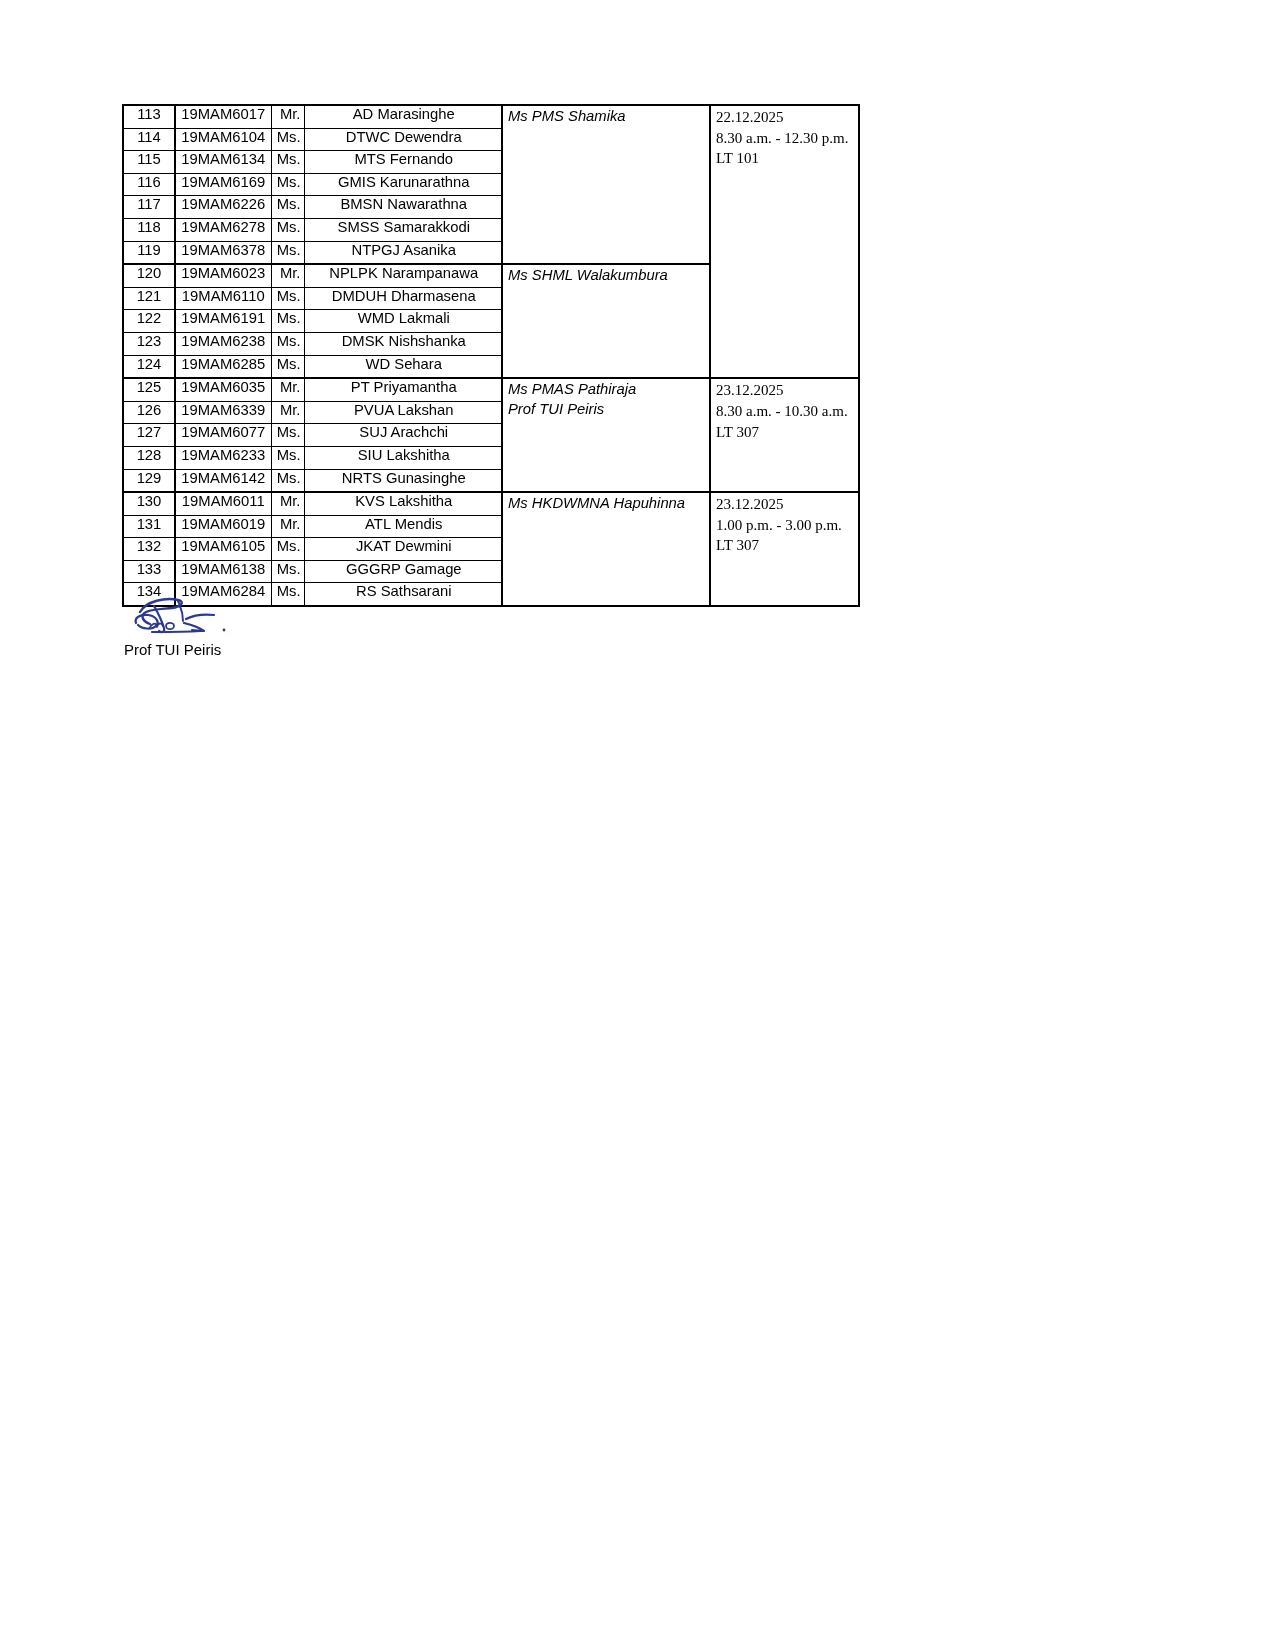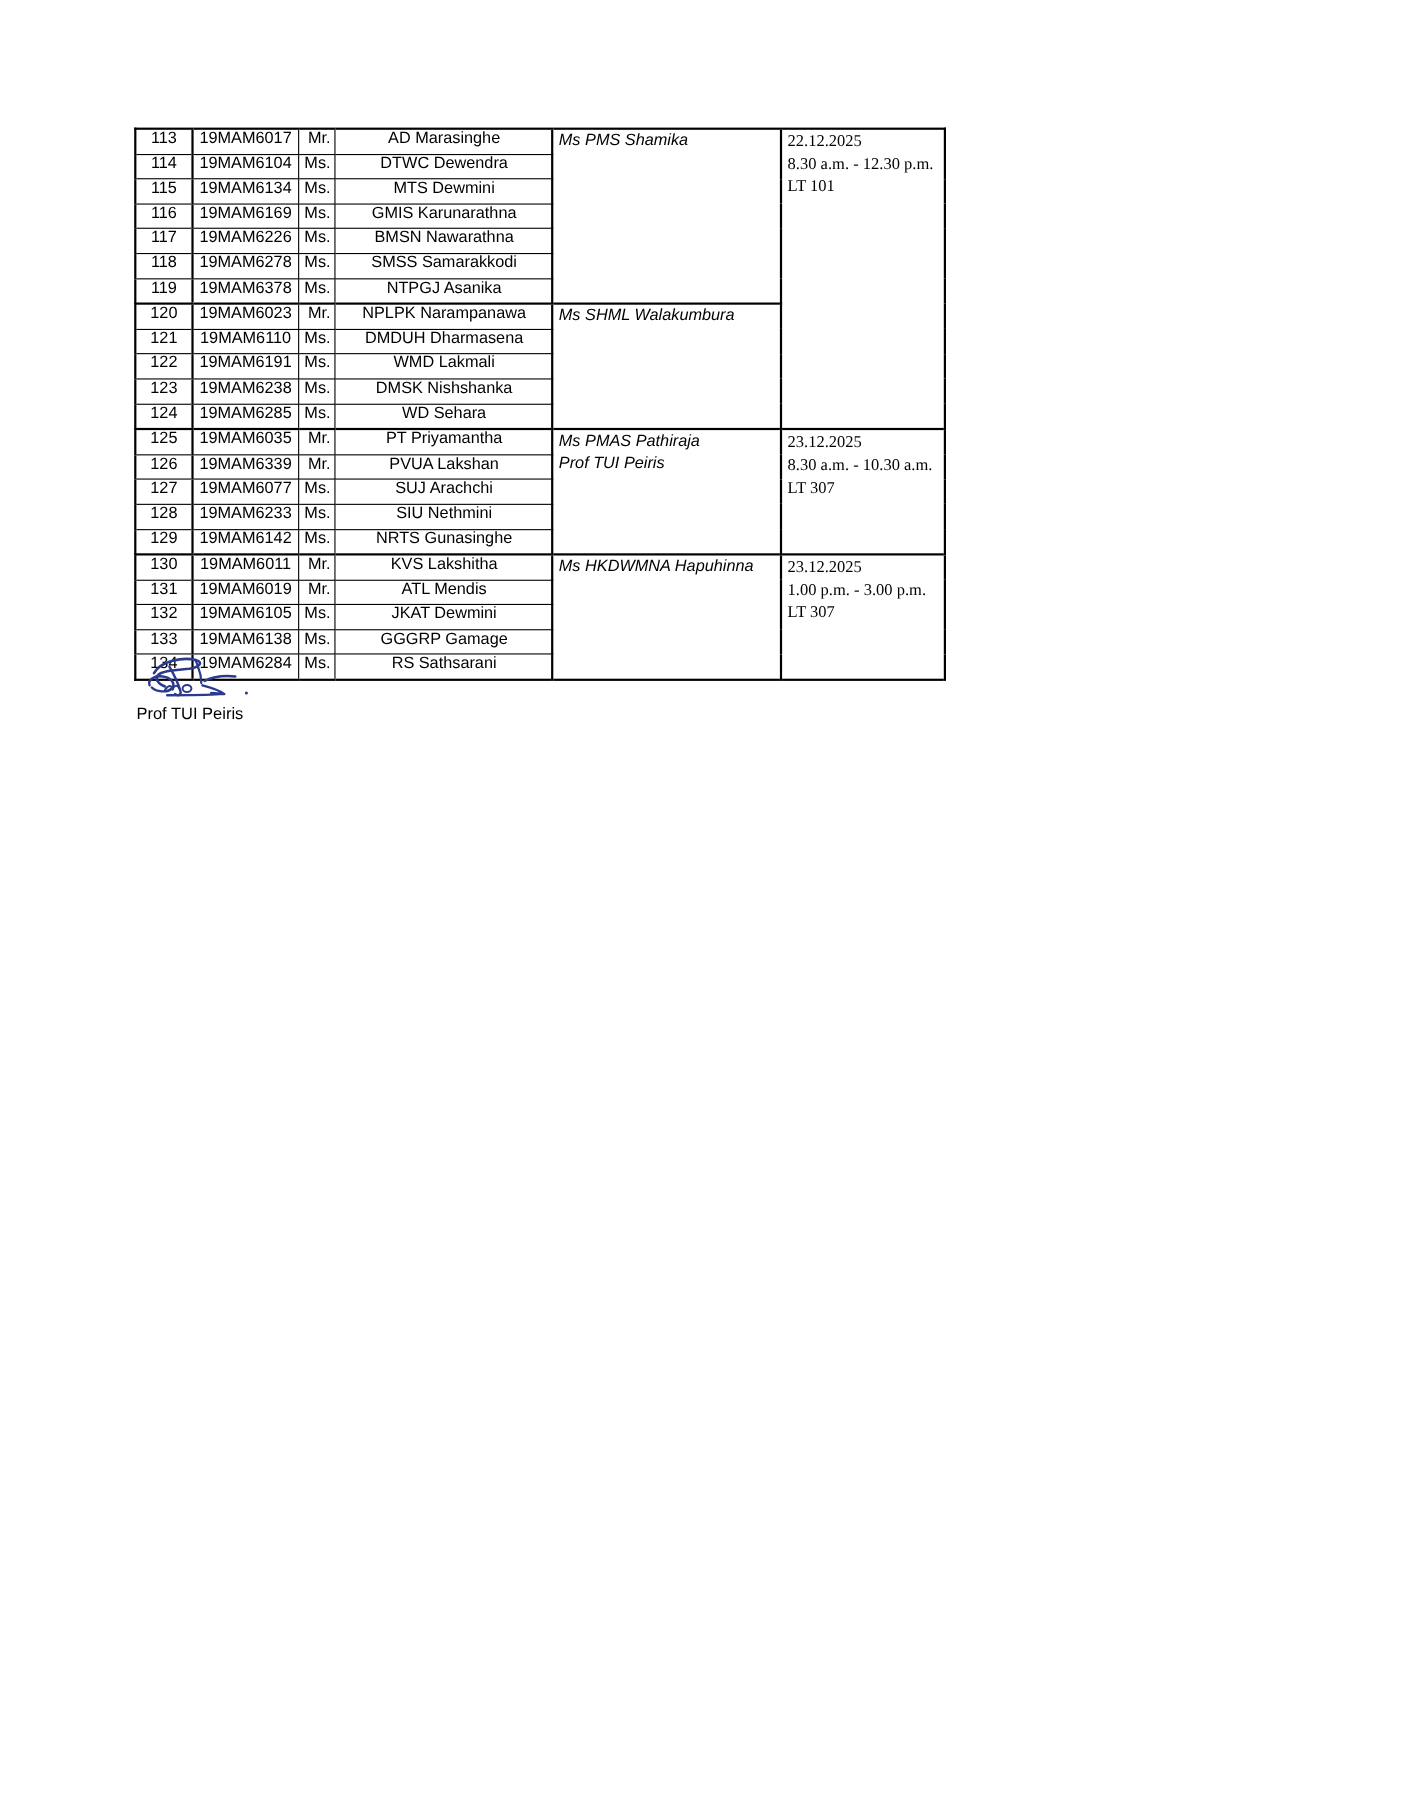--- a/index.html
+++ b/index.html
@@ -22,21 +22,21 @@
     left: 0;
     top: 0;
     width: 1275px;
     height: 1650px;
   }
 
   
   .sched-table {
     position: absolute;
     left: 122px;
-    top: 116px;
+    top: 104px;
     width: 736px;
     border-collapse: collapse;
     table-layout: fixed;
   }
 
   .sched-table col.c-no      { width: 52px;  }
   .sched-table col.c-index   { width: 96px;  }
   .sched-table col.c-title   { width: 33px;  }
   .sched-table col.c-name    { width: 198px; }
   .sched-table col.c-super   { width: 208px; }
@@ -151,21 +151,21 @@
         <tr>
           <td class="no">114</td>
           <td class="idx">19MAM6104</td>
           <td class="ttl">Ms.</td>
           <td class="nm">DTWC Dewendra</td>
         </tr>
         <tr>
           <td class="no">115</td>
           <td class="idx">19MAM6134</td>
           <td class="ttl">Ms.</td>
-          <td class="nm">MTS Dewmini</td>
+          <td class="nm">MTS Fernando</td>
         </tr>
         <tr>
           <td class="no">116</td>
           <td class="idx">19MAM6169</td>
           <td class="ttl">Ms.</td>
           <td class="nm">GMIS Karunarathna</td>
         </tr>
         <tr>
           <td class="no">117</td>
           <td class="idx">19MAM6226</td>
@@ -241,21 +241,21 @@
         <tr>
           <td class="no">127</td>
           <td class="idx">19MAM6077</td>
           <td class="ttl">Ms.</td>
           <td class="nm">SUJ Arachchi</td>
         </tr>
         <tr>
           <td class="no">128</td>
           <td class="idx">19MAM6233</td>
           <td class="ttl">Ms.</td>
-          <td class="nm">SIU Nethmini</td>
+          <td class="nm">SIU Lakshitha</td>
         </tr>
         <tr class="grp-last">
           <td class="no">129</td>
           <td class="idx">19MAM6142</td>
           <td class="ttl">Ms.</td>
           <td class="nm">NRTS Gunasinghe</td>
         </tr>
         <tr class="grp-first">
           <td class="no">130</td>
           <td class="idx">19MAM6011</td>

